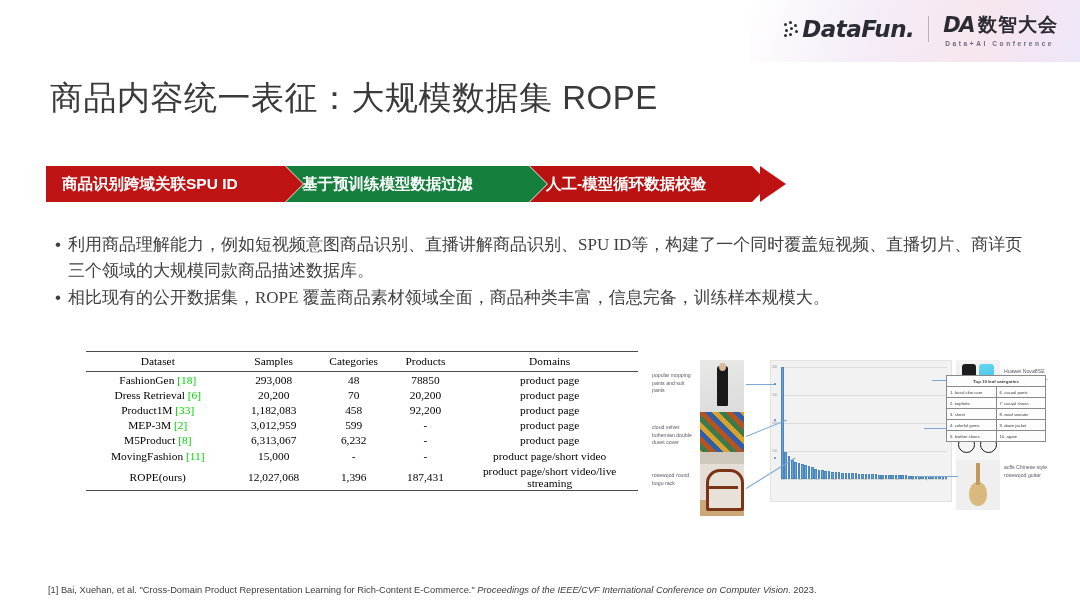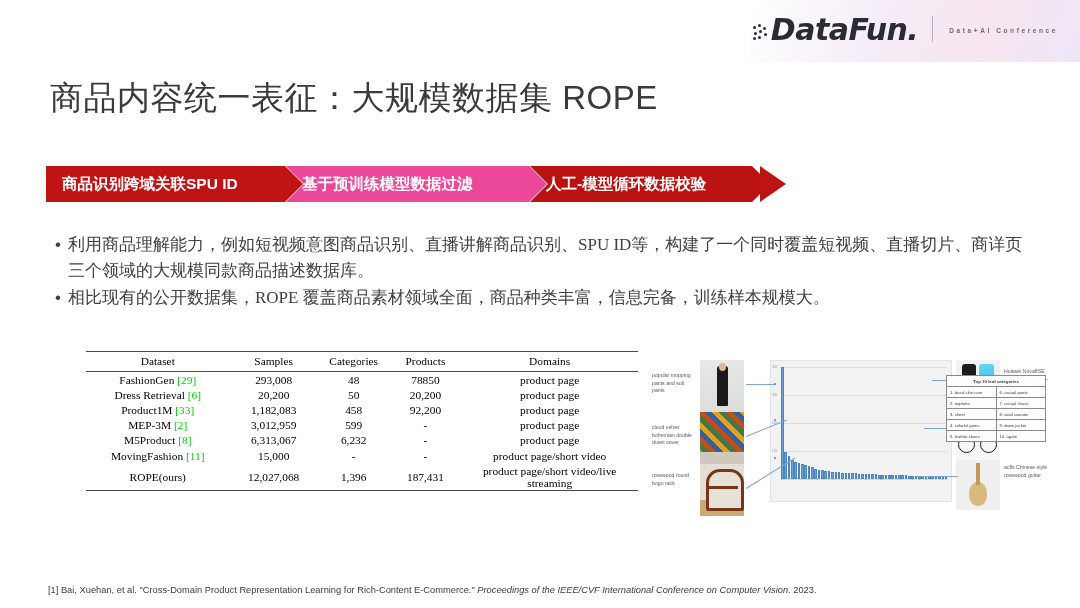--- a/index.html
+++ b/index.html
@@ -28,21 +28,21 @@
     height: 34px;
   }
   .datafun-logo { display: flex; align-items: baseline; gap: 2px; }
   .df-dots { width: 16px; height: 18px; position: relative; top: 2px; }
   .df-dots i {
     position: absolute; width: 3px; height: 3px; border-radius: 50%;
     background: #2b2b33;
   }
   .df-text {
     font-family: "DejaVu Sans", sans-serif;
-    font-size: 30px; font-weight: bold; font-style: italic;
+    font-size: 23px; font-weight: bold; font-style: italic;
     color: #2b2b33; letter-spacing: -0.5px;
   }
   .logo-div { width: 1px; height: 26px; background: #b8b2c0; }
   .da-logo { display: flex; flex-direction: column; align-items: flex-start; }
   .da-row { display: flex; align-items: center; gap: 4px; }
   .da-mark {
     font-family: "DejaVu Sans", sans-serif;
     font-size: 21px; font-weight: bold; color: #2b2b33;
     letter-spacing: -1.5px; font-style: italic;
   }
@@ -286,31 +286,35 @@
         <i style="left:1px;top:8px"></i>
           <i style="left:6px;top:6px"></i>
           <i style="left:11px;top:9px"></i>
         <i style="left:0;top:13px"></i>
           <i style="left:5px;top:12px"></i>
       </span>
       <span class="df-text">DataFun.</span>
     </div>
     <div class="logo-div"></div>
     <div class="da-logo">
+      <div class="da-row">
+        <span class="da-mark">DA</span>
+        <span class="da-cn">数智大会</span>
+      </div>
       <div class="da-sub">Data+AI Conference</div>
     </div>
   </div>
 
   <h1 class="page-title">商品内容统一表征：大规模数据集 ROPE</h1>
 
   <div class="chevron-band">
     <div class="chev first" style="background:#c01414; width:258px">
       <span class="lbl">商品识别跨域关联SPU ID</span>
     </div>
-    <div class="chev mid" style="background:#ec4899; width:262px">
+    <div class="chev mid" style="background:#15803d; width:262px">
       <span class="lbl">基于预训练模型数据过滤</span>
     </div>
     <div class="chev last" style="background:#ba1111; width:240px">
       <span class="lbl">人工-模型循环数据校验</span>
     </div>
     <div class="arrow-head"></div>
   </div>
 
   <div class="bullets">
     <div class="bullet-row">
@@ -329,30 +333,30 @@
         <tr>
           <th>Dataset</th>
           <th>Samples</th>
           <th>Categories</th>
           <th>Products</th>
           <th>Domains</th>
         </tr>
       </thead>
       <tbody>
         <tr>
-          <td class="c-name"><span>FashionGen</span> <span class="cite">[29]</span></td>
+          <td class="c-name"><span>FashionGen</span> <span class="cite">[18]</span></td>
           <td class="c-samp">293,008</td>
           <td class="c-cat">48</td>
           <td class="c-prod">78850</td>
           <td class="c-dom">product page</td>
         </tr>
         <tr>
           <td class="c-name"><span>Dress Retrieval</span> <span class="cite">[6]</span></td>
           <td class="c-samp">20,200</td>
-          <td class="c-cat">50</td>
+          <td class="c-cat">70</td>
           <td class="c-prod">20,200</td>
           <td class="c-dom">product page</td>
         </tr>
         <tr>
           <td class="c-name"><span>Product1M</span> <span class="cite">[33]</span></td>
           <td class="c-samp">1,182,083</td>
           <td class="c-cat">458</td>
           <td class="c-prod">92,200</td>
           <td class="c-dom">product page</td>
         </tr>

